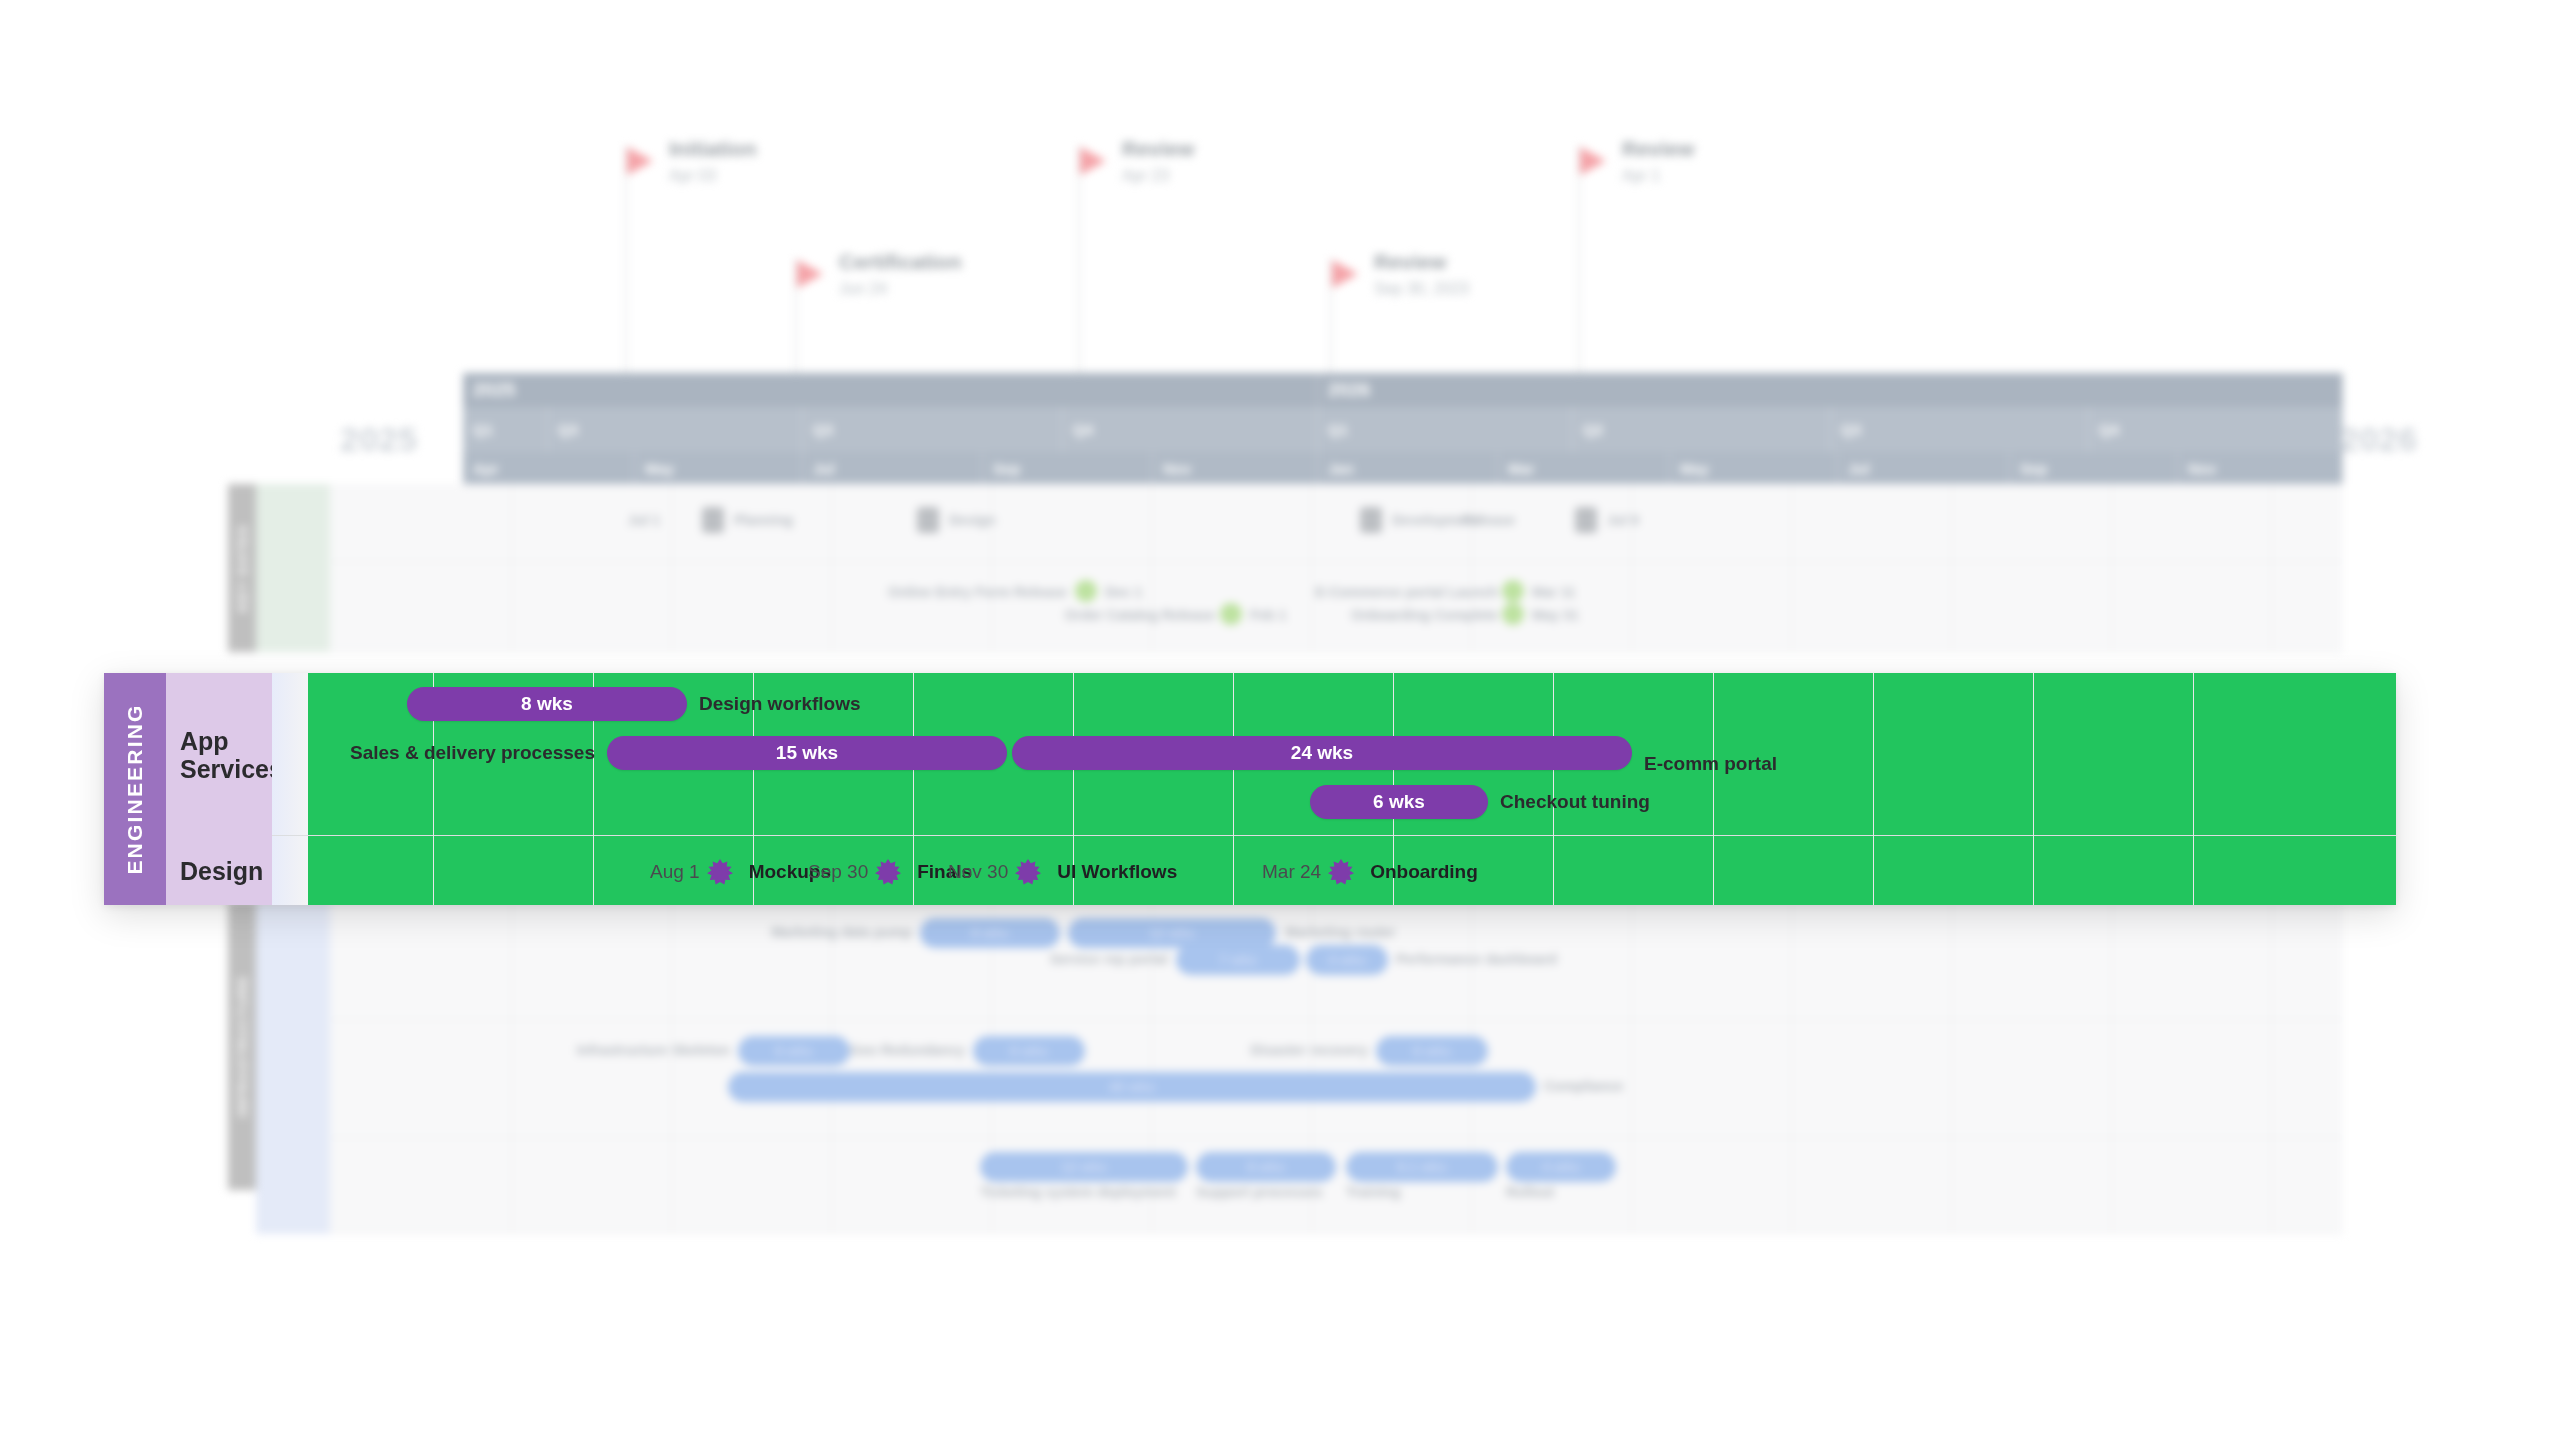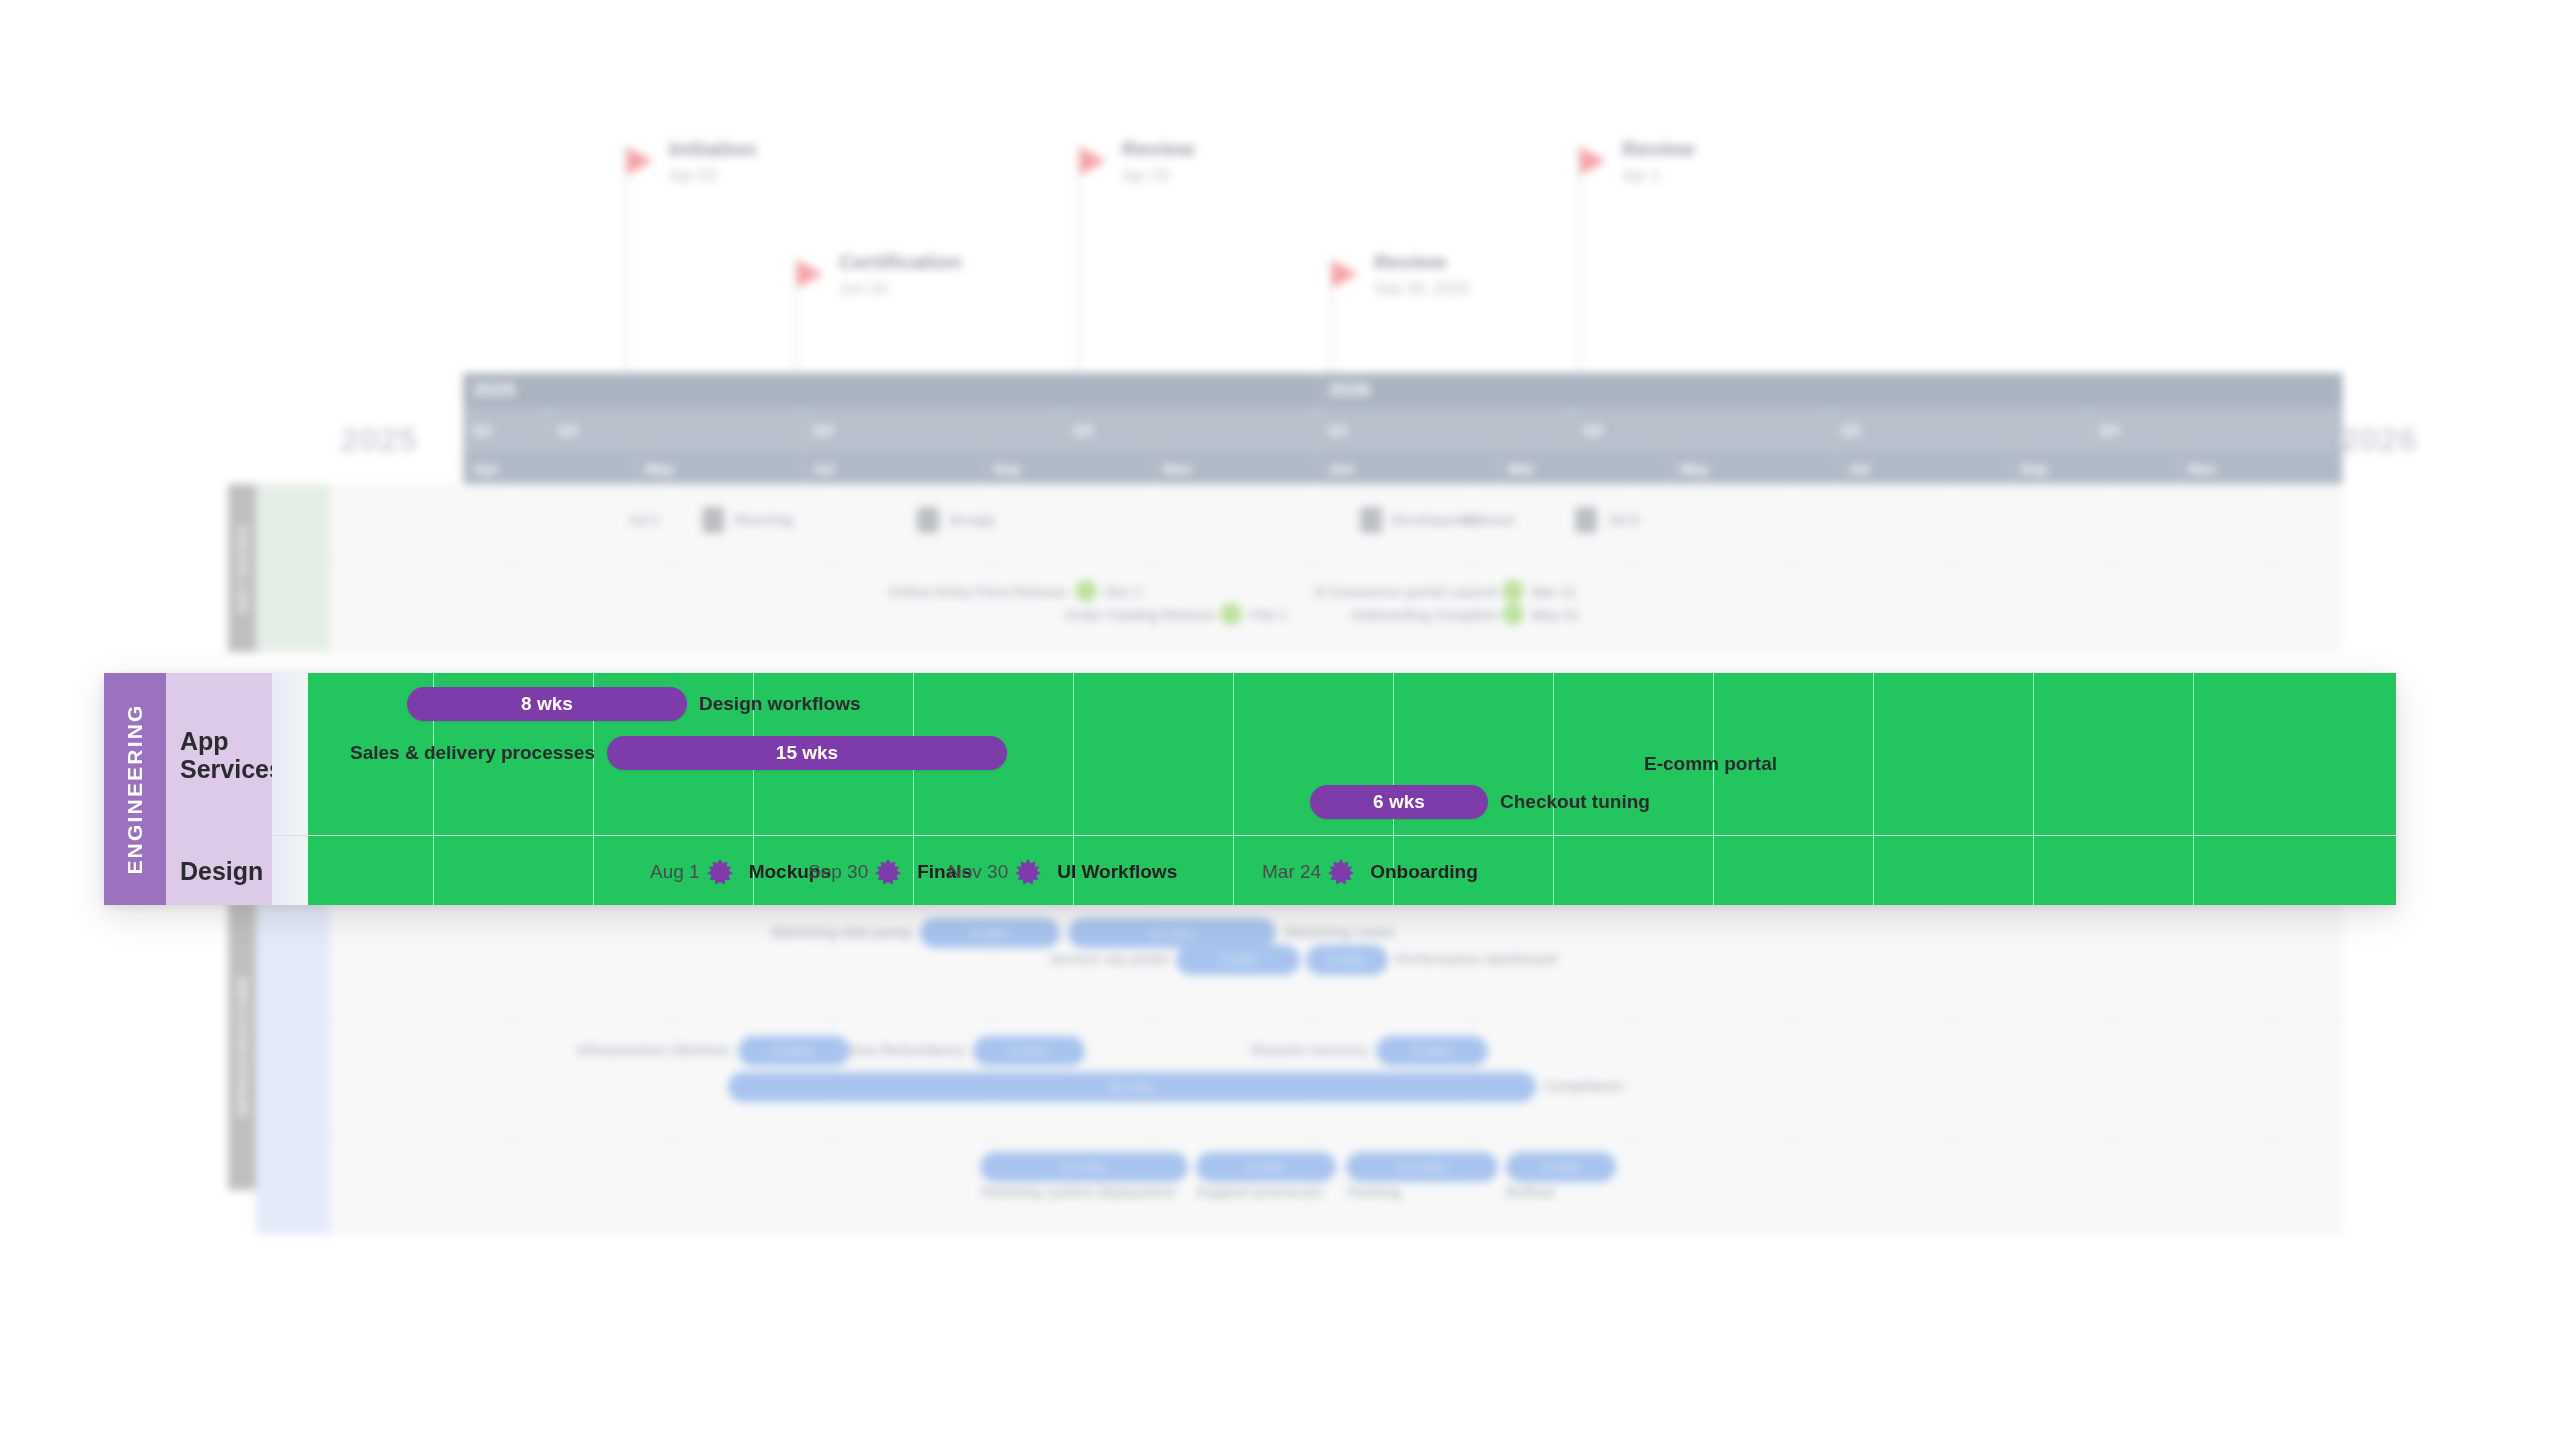--- a/index.html
+++ b/index.html
@@ -424,20 +424,21 @@
         <div class="fvline" style="left: 1121px;"></div>
         <div class="fvline" style="left: 1281px;"></div>
         <div class="fvline" style="left: 1441px;"></div>
         <div class="fvline" style="left: 1601px;"></div>
         <div class="fvline" style="left: 1761px;"></div>
         <div class="fvline" style="left: 1921px;"></div>
         <div class="bar" style="left: 135px; top: 14px; width: 280px;">8 wks</div>
         <div class="barlbl " style="top: 14px; left: 427px;">Design workflows</div>
         <div class="bar" style="left: 335px; top: 63px; width: 400px;">15 wks</div>
         <div class="barlbl left" style="top: 63px; left: 0px; width: 323px;">Sales &amp; delivery processes</div>
+        <div class="bar" style="left: 740px; top: 63px; width: 620px;">24 wks</div>
         <div class="barlbl " style="top: 74px; left: 1372px;">E-comm portal</div>
         <div class="bar" style="left: 1038px; top: 112px; width: 178px;">6 wks</div>
         <div class="barlbl " style="top: 112px; left: 1228px;">Checkout tuning</div>
         <div class="ms" style="left: 378px; top: 182px;">
           <span class="msdate">Aug 1</span>
           <span class="msicon"><svg viewBox="0 0 32 32" width="26" height="26" aria-hidden="true">
               <path fill="#7e3caa" d="M16 0 L19.4 5.2 L25.1 3.1 L24.2 9.1 L30.2 9.5 L26.6 14.3 L32 17.6 L26.4 20.1 L28.6 25.7 L22.6 25.6 L21.4 31.5 L16 28.4 L10.6 31.5 L9.4 25.6 L3.4 25.7 L5.6 20.1 L0 17.6 L5.4 14.3 L1.8 9.5 L7.8 9.1 L6.9 3.1 L12.6 5.2 Z"></path>
             </svg></span>
           <span class="mslbl">Mockups</span>
         </div>

